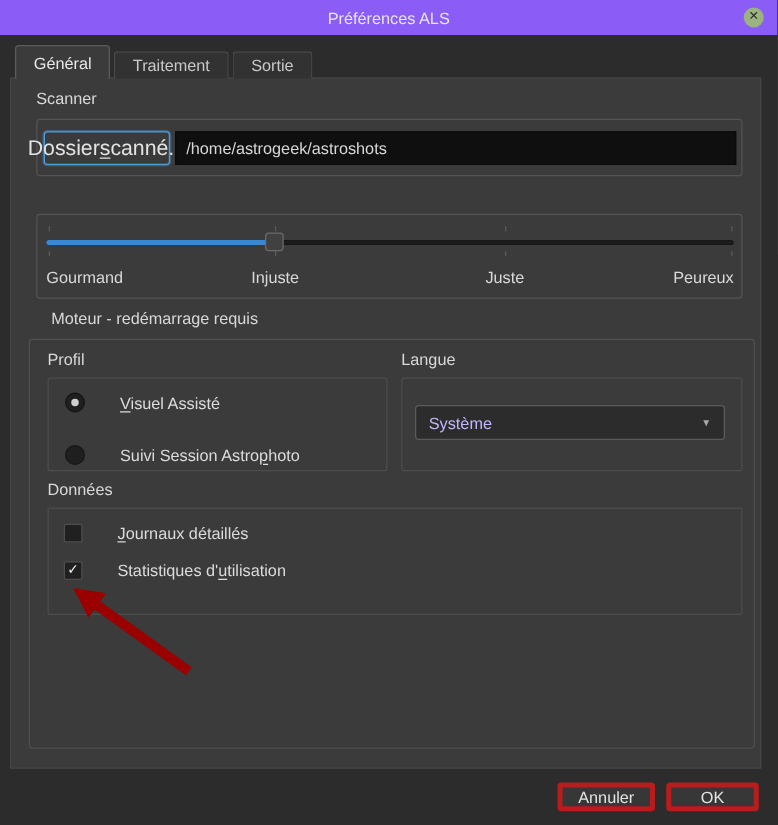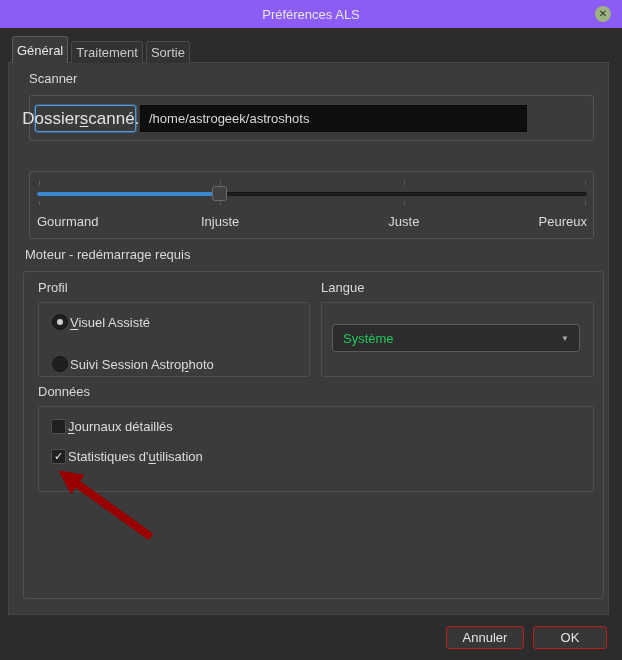--- a/index.html
+++ b/index.html
@@ -19,21 +19,21 @@
   .close-btn{
     position:absolute;right:11px;top:6px;width:16px;height:16px;border-radius:50%;
     background:#9cb380;color:#2e2e2e;display:flex;align-items:center;justify-content:center;
     font-size:10px;font-weight:bold;cursor:pointer;line-height:1;
   }
   
   .tabbar{
     position:absolute;left:12px;top:36px;height:27px;display:flex;align-items:flex-end;z-index:3;
   }
   .tab{
-    padding:0 4px;display:flex;align-items:center;justify-content:center;
+    padding:0 14px;display:flex;align-items:center;justify-content:center;
     border:1px solid #4a4a4a;border-bottom:none;border-radius:3px 3px 0 0;
     background:#323232;color:#c9c9c9;height:21px;margin-right:3px;cursor:pointer;
   }
   .tab.active{
     background:#3b3b3b;border-color:#5c5c5c;color:#e8e8e8;height:26px;z-index:4;
   }
   
   .panel{
     position:absolute;left:8px;top:62px;width:601px;height:553px;
     background:#3b3b3b;border:1px solid #454545;box-sizing:border-box;
@@ -76,45 +76,45 @@
   .tick{position:absolute;width:1px;height:4px;background:#5b5b5b;}
   .tick.top{top:-1px;}
   .tick.bot{top:19px;}
   .slider-labels{position:absolute;left:27px;top:145px;width:550px;height:16px;}
   .slider-labels span{position:absolute;white-space:nowrap;color:#d9d9d9;}
   .sl-0{left:0;}
   .sl-1{left:33.3%;transform:translateX(-50%);text-align:right;}
   .sl-2{left:66.7%;transform:translateX(-50%);text-align:right;}
   .sl-3{right:0;}
   
-  .opt-row{display:flex;align-items:center;gap:2px;cursor:pointer;}
+  .opt-row{display:flex;align-items:center;gap:28px;cursor:pointer;}
   .radio{
     width:16px;height:16px;border-radius:50%;background:#1f1f1f;border:1px solid #161616;
     box-sizing:border-box;position:relative;flex:none;
   }
   .radio.selected::after{
     content:"";position:absolute;left:4px;top:4px;width:6px;height:6px;border-radius:50%;background:#cfcfcf;
   }
   .checkbox{
     width:15px;height:15px;background:#202020;border:1px solid #4e4e4e;border-radius:2px;
     box-sizing:border-box;display:flex;align-items:center;justify-content:center;flex:none;
     color:#f0f0f0;font-size:11px;font-weight:bold;line-height:1;
   }
   
   .combo{
     position:absolute;left:10px;top:21px;width:248px;height:28px;box-sizing:border-box;
     background:#2c2c2c;border:1px solid #5b5b5b;border-radius:3px;
     display:flex;align-items:center;cursor:pointer;
   }
-  .combo .combo-text{padding-left:10px;color:#22c55e;}
+  .combo .combo-text{padding-left:10px;color:#c4b5fd;}
   .combo .combo-arrow{position:absolute;right:10px;font-size:8px;color:#a8a8a8;}
   
   .dlg-btn{
     position:absolute;top:626px;height:23px;box-sizing:border-box;
-    background:#373737;border:1px solid #b91c1c;border-radius:3px;color:#e4e4e4;
+    background:#373737;border:4px solid #b91c1c;border-radius:3px;color:#e4e4e4;
     display:flex;align-items:center;justify-content:center;font-size:13px;cursor:pointer;
   }
   .btn-cancel{left:446px;width:78px;}
   .btn-ok{left:533px;width:74px;}
   
   .arrow-overlay{position:absolute;left:0;top:0;width:622px;height:660px;pointer-events:none;z-index:20;}
 </style>
 </head>
 <body>
 
@@ -131,21 +131,21 @@
 
 <div class="panel">
 
   <div class="sec-label" style="left:20px;top:8px;">Scanner</div>
   <div class="groupbox" style="left:20px;top:32px;width:565px;height:46px;">
     <button class="scan-btn" style="left:5px;top:9px;position:absolute;">
         <span>Dossier </span>
         <span class="mn">s</span>
         <span>canné...</span>
       </button>
-    <input class="scan-entry" style="left: 110px; top: 9px; position: absolute; width: 387px;" readonly="" value="/home/astrogeek/astroshots">
+    <input class="scan-entry" style="left: 110px; top: 9px; position: absolute; width: 449px;" readonly="" value="/home/astrogeek/astroshots">
   </div>
 
   <div class="groupbox" style="left:20px;top:108px;width:565px;height:68px;">
     <div class="slider-zone" style="left:7px;top:10px;">
       <span class="tick top" style="left:0.3%;"></span>
       <span class="tick top" style="left:33.3%;"></span>
       <span class="tick top" style="left:66.7%;"></span>
       <span class="tick top" style="left:99.7%;"></span>
       <div class="slider-track"></div>
       <div class="slider-fill"></div>
@@ -156,21 +156,21 @@
       <span class="tick bot" style="left:99.7%;"></span>
     </div>
     <div class="slider-labels" style="left:7px;top:42px;">
       <span class="sl-0">Gourmand</span>
       <span class="sl-1">Injuste</span>
       <span class="sl-2">Juste</span>
       <span class="sl-3">Peureux</span>
     </div>
   </div>
 
-  <div class="sec-label" style="left:16px;top:184px;">Moteur - redémarrage requis</div>
+  <div class="sec-label" style="left:32px;top:184px;">Moteur - redémarrage requis</div>
   <div class="groupbox" style="left:14px;top:208px;width:581px;height:328px;border-color:#4f4f4f;">
 
     <div class="sec-label" style="left:14px;top:8px;">Profil</div>
     <div class="subbox" style="left:14px;top:30px;width:272px;height:75px;">
       <div class="opt-row" style="position:absolute;left:13px;top:11px;">
         <span class="radio selected"></span>
         <span><span></span><span class="mn">V</span><span>isuel Assisté</span></span>
       </div>
       <div class="opt-row" style="position:absolute;left:13px;top:41px;margin-top:12px;">
         <span class="radio"></span>

